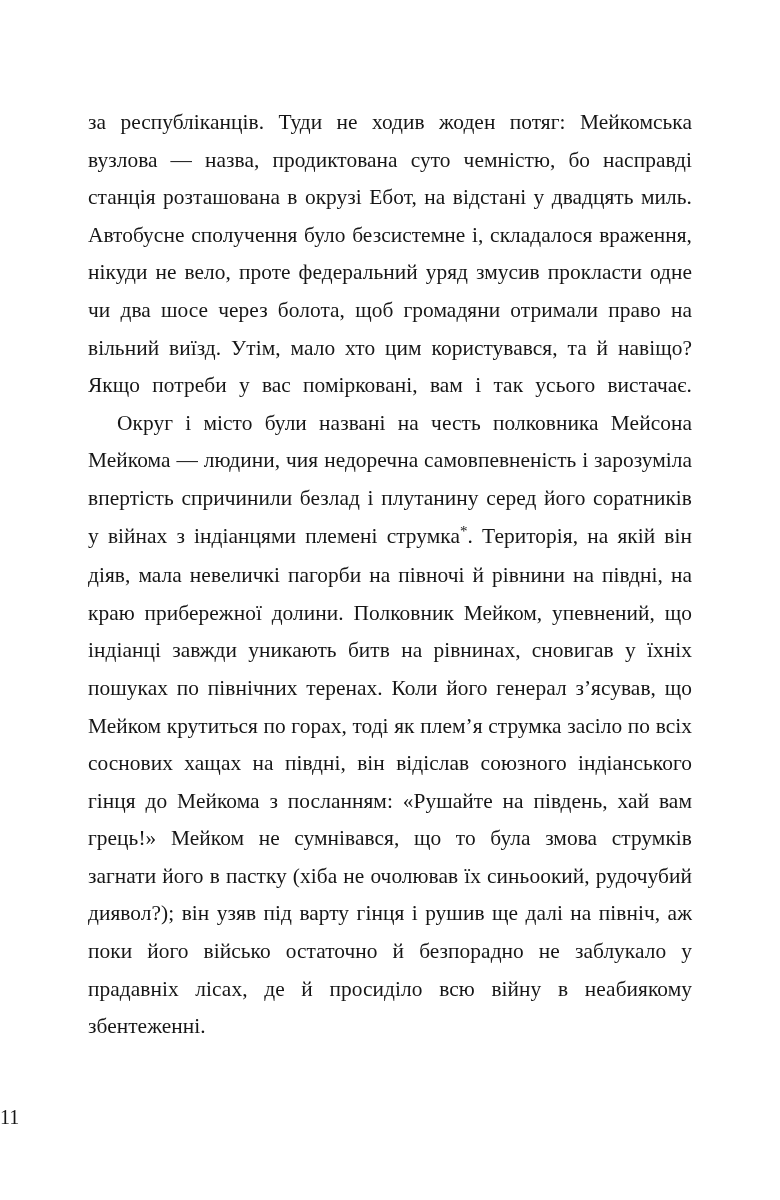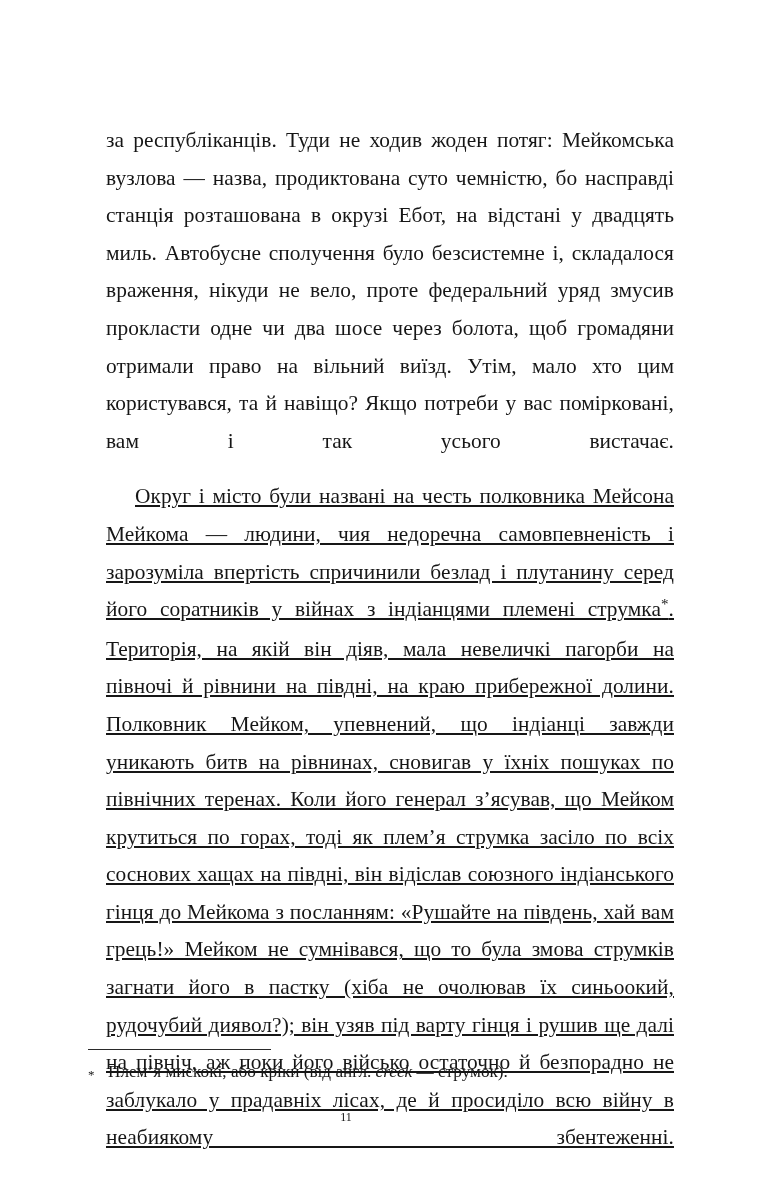--- a/index.html
+++ b/index.html
@@ -26,32 +26,31 @@
 
   
   .text-block {
     position: absolute;
     left: 88px;
     top: 104px;
     width: 604px;
   }
 
   .para {
-    margin: 18px;
+    margin: 0;
     text-align: justify;
     text-justify: inter-word;
     font-size: 21.4px;
     line-height: 37.6px;
     letter-spacing: 0.05px;
     word-spacing: 0.2px;
     hyphens: manual;
   }
   .para + .para {
     margin-top: 0;
-    text-decoration: underline;
   }
   .para.indent {
     text-indent: 29px;
   }
   
   .para.justify-last {
     text-align-last: justify;
   }
 
   .fn-ref {
@@ -97,40 +96,36 @@
   .italic {
     font-style: italic;
   }
 
   
   .folio {
     position: absolute;
     left: 0;
     top: 1105px;
     width: 692px;
-    text-align: center;
-    font-size: 12px;
+    text-align: left;
+    font-size: 20px;
     line-height: 24px;
     color: #161616;
   }
 </style>
 </head>
 <body>
 
 <div class="page">
 
   <div class="text-block">
 
     <p class="para justify-last">за республіканців. Туди не ходив жоден потяг: Мейкомська вузлова — назва, продиктована суто чемністю, бо насправді станція розташована в окрузі Ебот, на відстані у двадцять миль. Автобусне сполучення було безсистемне і, складалося враження, нікуди не вело, проте федеральний уряд змусив прокласти одне чи два шосе через болота, щоб громадяни отримали право на вільний виїзд. Утім, мало хто цим користувався, та й навіщо? Якщо потреби у вас помірковані, вам і так усього вистачає.</p>
 
     <p class="para indent justify-last"><span>Округ і місто були названі на честь полковника Мейсона Мейкома — людини, чия недоречна самовпевненість і зарозуміла впертість спричинили безлад і плутанину серед його соратників у війнах з індіанцями племені струмка</span><span class="fn-ref">*</span><span>. Територія, на якій він діяв, мала невеличкі пагорби на півночі й рівнини на півдні, на краю прибережної долини. Полковник Мейком, упевнений, що індіанці завжди уникають битв на рівнинах, сновигав у їхніх пошуках по північних теренах. Коли його генерал з’ясував, що Мейком крутиться по горах, тоді як плем’я струмка засіло по всіх соснових хащах на півдні, він відіслав союзного індіанського гінця до Мейкома з посланням: «Рушайте на південь, хай вам грець!» Мейком не сумнівався, що то була змова струмків загнати його в пастку (хіба не очолював їх синьоокий, рудочубий диявол?); він узяв під варту гінця і рушив ще далі на північ, аж поки його військо остаточно й безпорадно не заблукало у прадавніх лісах, де й просиділо всю війну в неабиякому збентеженні.</span></p>
 
 
   </div>
 
-  <div class="footnote">
-    <hr class="footnote-rule">
-    <p class="footnote-text"><span class="footnote-marker">*</span><span class="footnote-body"><span>Плем’я мискокі, або кріки (від англ. </span><span class="italic">creek</span><span> — струмок).</span></span></p>
-  </div>
 
   <div class="folio">11</div>
 
 </div>
 
 </body></html>

